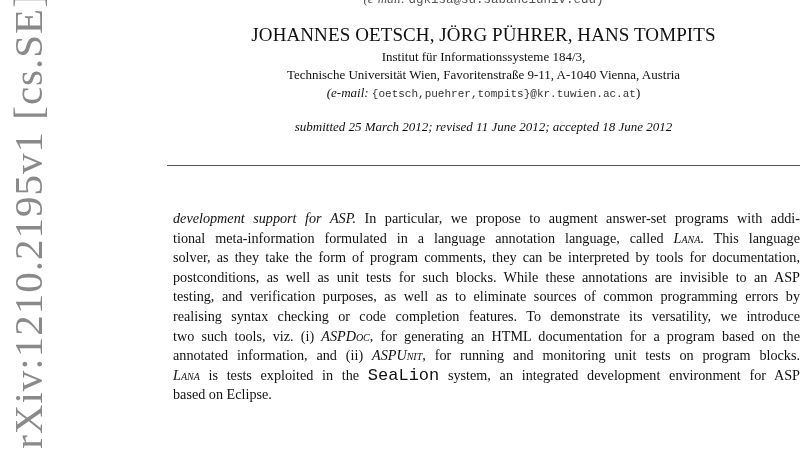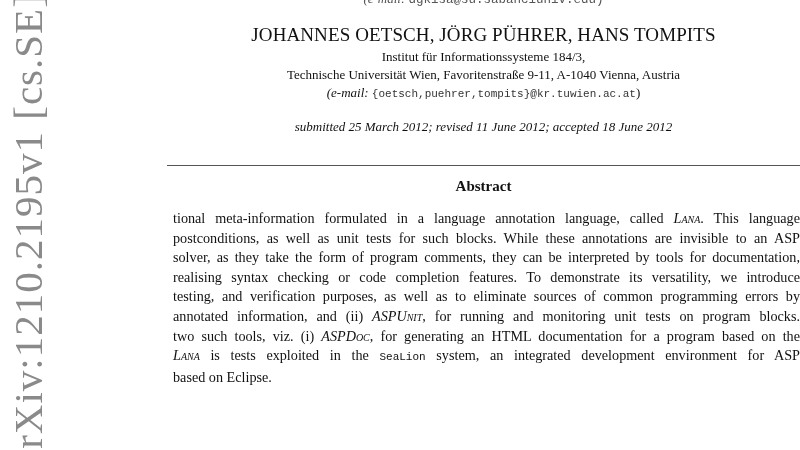--- a/index.html
+++ b/index.html
@@ -124,21 +124,21 @@
     .abstract-body .line.last {
       text-align-last: left;
     }
     .sc {
       font-variant: small-caps;
       font-style: italic;
     }
     .it { font-style: italic; }
     .tt {
       font-family: "Liberation Mono", "DejaVu Sans Mono", monospace;
-      font-size: 11px;
+      font-size: 17px;
     }
   </style>
 </head>
 <body>
 
 <div class="arxiv-stamp">
   <span class="arxiv-stamp-text">arXiv:1210.2195v1  [cs.SE]  8 Oct</span>
 </div>
 
 <div class="page">
@@ -152,27 +152,27 @@
   <div class="affil affil1">Institut für Informationssysteme 184/3,</div>
   <div class="affil affil2">Technische Universität Wien, Favoritenstraße 9-11, A-1040 Vienna, Austria</div>
   <div class="affil affil3">
     <span class="lbl">(e-mail: </span><span class="tt">{oetsch,puehrer,tompits}@kr.tuwien.ac.at</span><span>)</span>
   </div>
 
   <div class="dates">submitted 25 March 2012; revised 11 June 2012; accepted 18 June 2012</div>
 
   <div class="rule"></div>
 
-  <div class="abstract-heading">Abstract</div>
 
   <div class="abstract-body">
+    <span class="line"><span class="it">development support for ASP.</span><span> In particular, we propose to augment answer-set programs with addi-</span></span>
     <span class="line"><span>tional meta-information formulated in a language annotation language, called </span><span class="sc">Lana</span><span>. This language</span></span>
+    <span class="line"><span>solver, as they take the form of program comments, they can be interpreted by tools for documentation,</span></span>
     <span class="line"><span>postconditions, as well as unit tests for such blocks. While these annotations are invisible to an ASP</span></span>
-    <span class="line"><span>solver, as they take the form of program comments, they can be interpreted by tools for documentation,</span></span>
+    <span class="line"><span>testing, and verification purposes, as well as to eliminate sources of common programming errors by</span></span>
     <span class="line"><span>realising syntax checking or code completion features. To demonstrate its versatility, we introduce</span></span>
-    <span class="line"><span>testing, and verification purposes, as well as to eliminate sources of common programming errors by</span></span>
+    <span class="line"><span>two such tools, viz. (i) </span><span class="sc">ASPDoc</span><span>, for generating an HTML documentation for a program based on the</span></span>
     <span class="line"><span>annotated information, and (ii) </span><span class="sc">ASPUnit</span><span>, for running and monitoring unit tests on program blocks.</span></span>
-    <span class="line"><span>two such tools, viz. (i) </span><span class="sc">ASPDoc</span><span>, for generating an HTML documentation for a program based on the</span></span>
     <span class="line"><span class="sc">Lana</span><span> is tests exploited in the </span><span class="tt">SeaLion</span><span> system, an integrated development environment for ASP</span></span>
     <span class="line last"><span>based on Eclipse.</span></span>
   </div>
 
 </div>
 
 </body></html>

